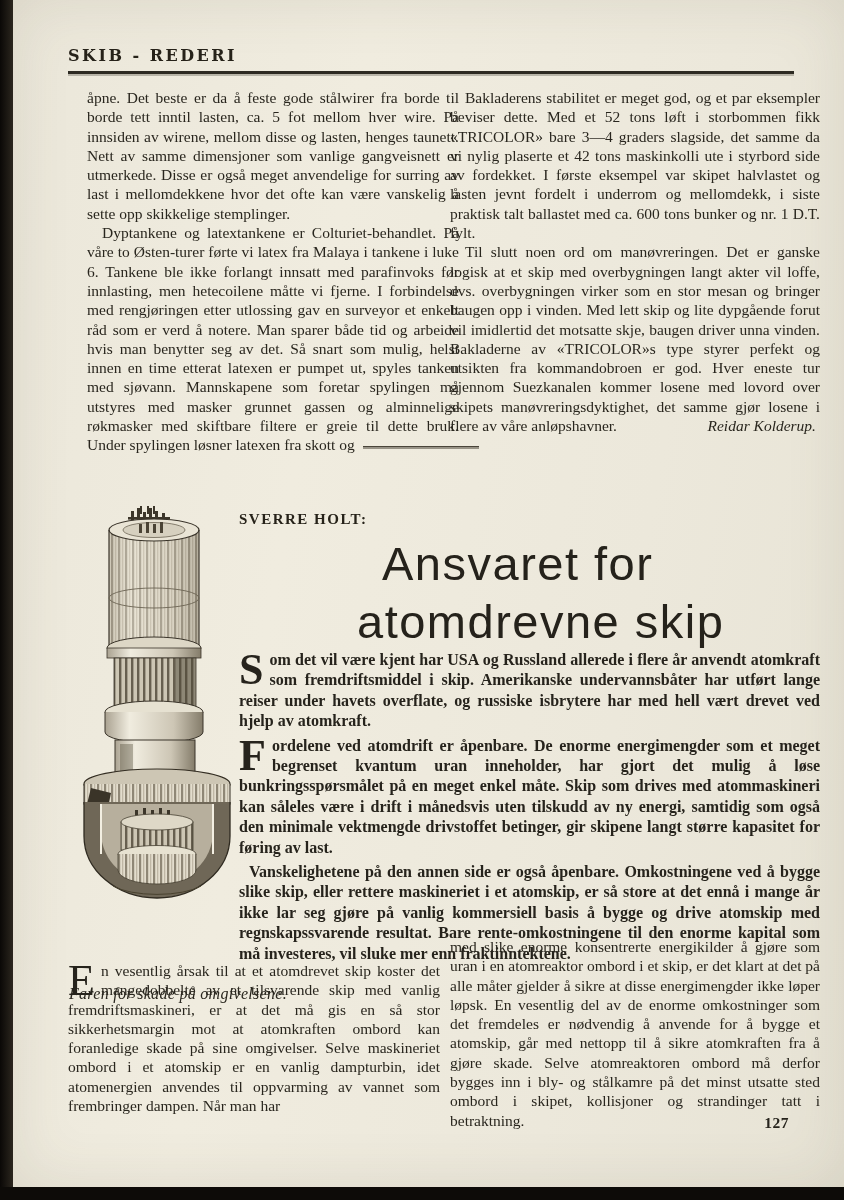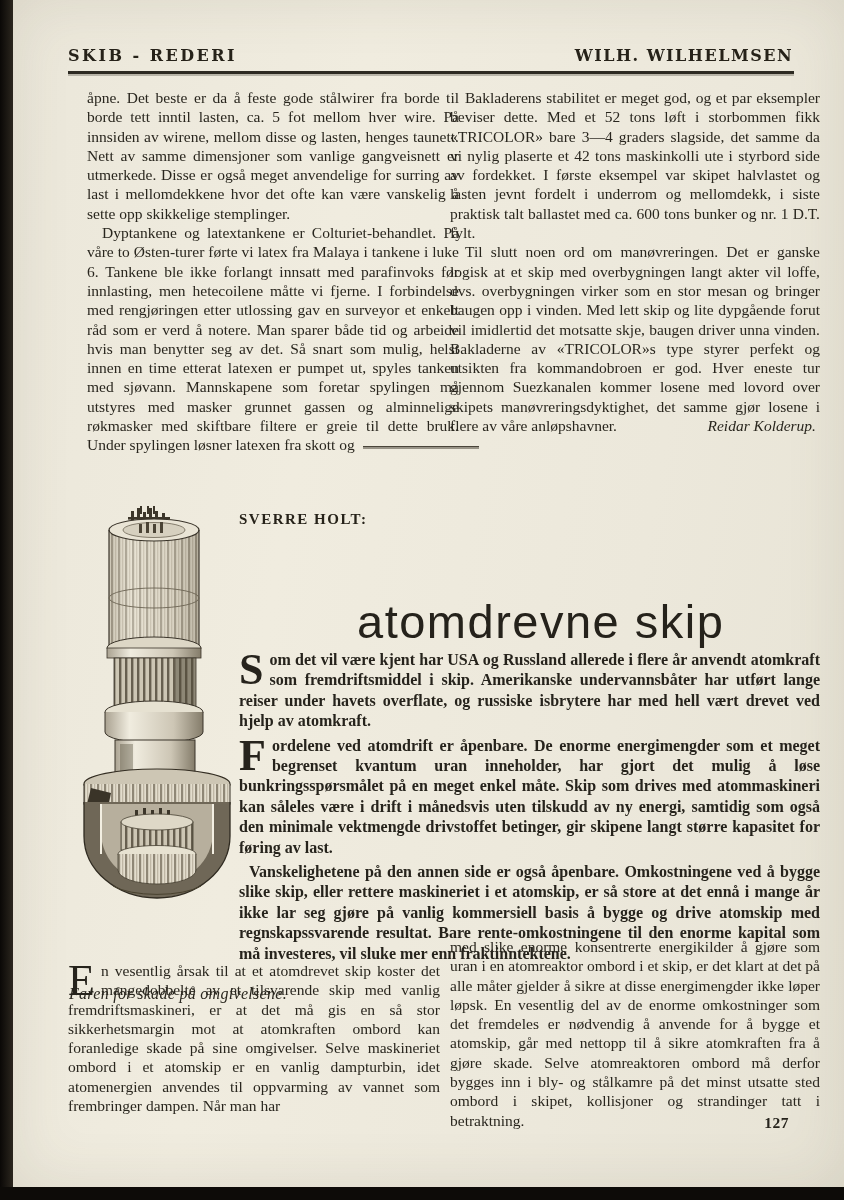--- a/index.html
+++ b/index.html
@@ -78,21 +78,20 @@
   }
 
   .reactor{position:absolute;left:70px;top:506px;width:148px;height:400px;}
 </style>
 </head>
 <body>
 
 <div class="page">
 
   <div class="hdr left">SKIB - REDERI</div>
-  <div class="hdr right">WILH. WILHELMSEN</div>
   <div class="hdr-rule"></div>
 
   <div class="col-tl body-text">
     <p>åpne. Det beste er da å feste gode stålwirer fra borde til borde tett inntil lasten, ca. 5 fot mellom hver wire. På innsiden av wirene, mellom disse og lasten, henges taunett. Nett av samme dimensjoner som vanlige gangveisnett er utmerkede. Disse er også meget anvendelige for surring av last i mellomdekkene hvor det ofte kan være vanskelig å sette opp skikkelige stemplinger.</p>
     <p class="ind">Dyptankene og latextankene er Colturiet-behandlet. På våre to Østen-turer førte vi latex fra Malaya i tankene i luke 6. Tankene ble ikke forlangt innsatt med parafinvoks før innlasting, men hetecoilene måtte vi fjerne. I forbindelse med rengjøringen etter utlossing gav en surveyor et enkelt råd som er verd å notere. Man sparer både tid og arbeide hvis man benytter seg av det. Så snart som mulig, helst innen en time etterat latexen er pumpet ut, spyles tanken med sjøvann. Mannskapene som foretar spylingen må utstyres med masker grunnet gassen og alminnelige røkmasker med skiftbare filtere er greie til dette bruk. Under spylingen løsner latexen fra skott og</p>
   </div>
 
   <div class="col-tr body-text">
     <p class="ind">Bakladerens stabilitet er meget god, og et par eksempler beviser dette. Med et 52 tons løft i storbommen fikk «TRICOLOR» bare 3—4 graders slagside, det samme da vi nylig plaserte et 42 tons maskinkolli ute i styrbord side av fordekket. I første eksempel var skipet halvlastet og lasten jevnt fordelt i underrom og mellomdekk, i siste praktisk talt ballastet med ca. 600 tons bunker og nr. 1 D.T. fylt.</p>
     <p class="ind"><span>Til slutt noen ord om manøvreringen. Det er ganske logisk at et skip med overbygningen langt akter vil loffe, dvs. overbygningen virker som en stor mesan og bringer baugen opp i vinden. Med lett skip og lite dypgående forut vil imidlertid det motsatte skje, baugen driver unna vinden. Bakladerne av «TRICOLOR»s type styrer perfekt og utsikten fra kommandobroen er god. Hver eneste tur gjennom Suezkanalen kommer losene med lovord over skipets manøvreringsdyktighet, det samme gjør losene i flere av våre anløpshavner.</span><span class="sig">Reidar Kolderup.</span></p>
@@ -175,20 +174,21 @@
     </g>
     <rect x="38" y="316" width="72" height="28" fill="url(#rodsB)" stroke="#453f31" stroke-width=".8"></rect>
     <ellipse cx="74" cy="316" rx="36" ry="8" fill="#ded8c7" stroke="#453f31" stroke-width=".8"></ellipse>
 
     <ellipse cx="74" cy="348" rx="39" ry="8.5" fill="#e7e2d1" stroke="#453f31" stroke-width=".8"></ellipse>
     <path d="M35 348 V364 a39 14 0 0 0 78 0 V348" fill="url(#rodsA)" stroke="#453f31" stroke-width=".8"></path>
     <path d="M30 380 a50 16 0 0 0 88 0" fill="none" stroke="#49422f" stroke-width="1"></path>
   </svg>
 
   <div class="byline">SVERRE HOLT:</div>
+  <div class="title-line" id="title1">Ansvaret for</div>
   <div class="title-line" id="title2">atomdrevne skip</div>
 
   <div class="intro">
     <p><span class="dropcap">S</span><span>om det vil være kjent har USA og Russland allerede i flere år anvendt atomkraft som fremdriftsmiddel i skip. Amerikanske undervannsbåter har utført lange reiser under havets overflate, og russiske isbrytere har med hell vært drevet ved hjelp av atomkraft.</span></p>
     <p><span class="dropcap">F</span><span>ordelene ved atomdrift er åpenbare. De enorme energimengder som et meget begrenset kvantum uran inneholder, har gjort det mulig å løse bunkringsspørsmålet på en meget enkel måte. Skip som drives med atommaskineri kan såleles være i drift i månedsvis uten tilskudd av ny energi, samtidig som også den minimale vektmengde drivstoffet betinger, gir skipene langt større kapasitet for føring av last.</span></p>
     <p class="ind"><span>Vanskelighetene på den annen side er også åpenbare. Omkostningene ved å bygge slike skip, eller rettere maskineriet i et atomskip, er så store at det ennå i mange år ikke lar seg gjøre på vanlig kommersiell basis å bygge og drive atomskip med regnskapssvarende resultat. Bare rente-omkostningene til den enorme kapital som må investeres, vil sluke mer enn fraktinntektene.</span></p>
   </div>
 
   <div class="sec-heading">Faren for skade på omgivelsene.</div>
 

